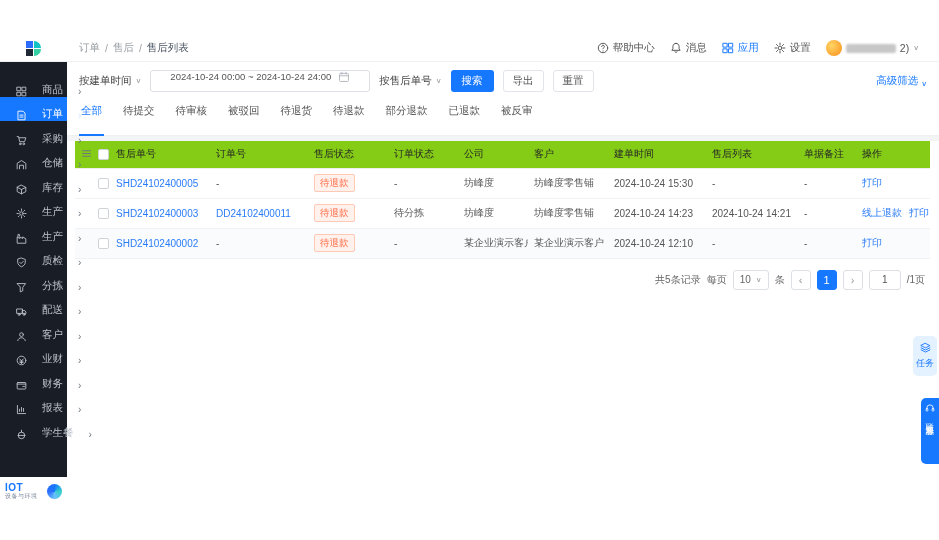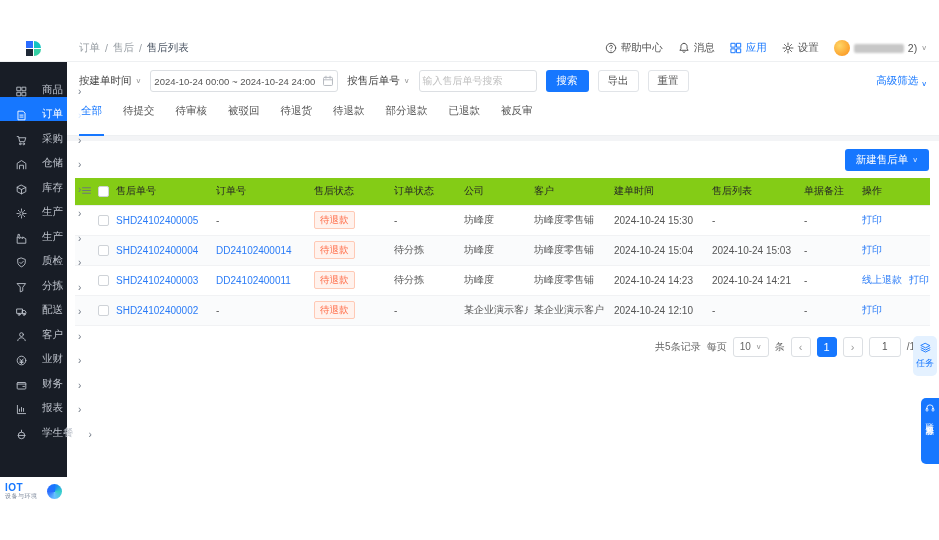--- a/index.html
+++ b/index.html
@@ -11,21 +11,21 @@
   .topbar{position:absolute;left:0;top:35px;width:939px;height:27px;background:#fff;border-bottom:1px solid #eef0f2;display:flex;align-items:center;z-index:5}
   .brand{width:67px;height:100%;display:flex;align-items:center;justify-content:center;cursor:pointer}
   .bl-grid{display:grid;grid-template-columns:7px 7px;grid-template-rows:7px 7px;gap:1px}
   .bl-grid .b1{background:#2b6cff}
   .bl-grid .b2{background:#13c2c2;border-radius:0 7px 0 0}
   .bl-grid .b3{background:#1f2937}
   .bl-grid .b4{background:#35d0a5;border-radius:0 0 7px 0}
   .breadcrumb{display:flex;align-items:center;gap:5px;color:#9aa0a6;font-size:10.5px;margin-left:12px}
   .breadcrumb .crumb{cursor:pointer}
   .breadcrumb .current{color:#4b5563;cursor:default}
-  .topbar-right{margin-left:auto;display:flex;align-items:center;gap:15px;padding-right:12px;color:#555;font-size:10.5px}
+  .topbar-right{margin-left:auto;display:flex;align-items:center;gap:15px;padding-right:20px;color:#555;font-size:10.5px}
   .top-item{display:flex;align-items:center;gap:4px;cursor:pointer;white-space:nowrap}
   .top-item.blue{color:#1677ff}
   .ticon{display:inline-flex;color:inherit}
   .ticon svg{width:12px;height:12px;display:block}
   .avatar{width:16px;height:16px;border-radius:50%;background:radial-gradient(circle at 35% 35%,#ffd666,#fa8c16);flex:none}
   .name-blur{width:50px;height:9px;background:#c7c7c7;border-radius:2px;filter:blur(1px)}
   .chev{color:#999;font-size:8px;line-height:1;transform:scaleY(.85)}
 
   
   .sidebar{position:absolute;left:0;top:62px;width:67px;height:415px;background:#181d26;padding-top:10px;z-index:4}
@@ -39,21 +39,21 @@
   .iot{position:absolute;left:0;top:477px;width:67px;height:28px;background:#fff;display:flex;align-items:center;padding:0 5px;z-index:4}
   .iot-text{display:flex;flex-direction:column;line-height:1.1}
   .iot-text b{color:#1677ff;font-size:10px;letter-spacing:.5px}
   .iot-text span{font-size:6px;color:#7a8699;letter-spacing:.5px}
   .iot-mark{width:15px;height:15px;border-radius:50%;background:conic-gradient(#1677ff,#36cfc9,#69c0ff,#2b6cff,#1677ff);margin-left:auto}
 
   
   .main{position:absolute;left:67px;top:62px;width:872px;height:443px;background:#fff;display:flex;flex-direction:column}
   .filters{display:flex;align-items:center;gap:9px;padding:8px 12px 6px}
   .sel{display:flex;align-items:center;gap:4px;color:#444;font-size:10.5px;cursor:pointer;white-space:nowrap}
-  .input{height:22px;border:1px solid #dcdfe3;border-radius:3px;display:flex;align-items:center;padding:0 3px;background:#fff}
+  .input{height:22px;border:1px solid #dcdfe3;border-radius:3px;display:flex;padding:0 19px;background:#fff}
   .input.date{gap:7px;color:#555;font-size:9.5px;white-space:nowrap}
   .input.date .ticon{color:#b5b9bf}
   .input.search{width:118px;color:#bfbfbf;font-size:10px}
   .btn{height:22px;border-radius:3px;font-size:10.5px;padding:0 10px;cursor:pointer;border:1px solid transparent;font-family:inherit;white-space:nowrap}
   .btn.primary{background:#1677ff;color:#fff;display:inline-flex;align-items:center;gap:4px}
   .btn.primary .chev{color:#cfe3ff}
   .btn.ghost{background:#fff;border-color:#e1e4e8;color:#555;padding:0 9px}
   .advanced{margin-left:auto;color:#1677ff;display:flex;align-items:flex-end;gap:3px;font-size:10.5px;cursor:pointer;white-space:nowrap}
   .advanced .chev{color:#1677ff}
 
@@ -341,23 +341,20 @@
             <svg viewBox="0 0 14 14" fill="none" stroke="currentColor" stroke-width="1.15" stroke-linecap="round" stroke-linejoin="round">
               <rect x="1.8" y="2.8" width="10.4" height="9.4" rx="1"></rect>
               <path d="M1.8 5.6h10.4M4.6 1.4v2.4M9.4 1.4v2.4"></path>
             </svg>
           </span>
       </div>
       <div class="sel">
         <span>按售后单号</span>
         <span class="chev">∨</span>
       </div>
-      <div class="input search">
-        <span>输入售后单号搜索</span>
-      </div>
       <button class="btn primary">搜索</button>
       <button class="btn ghost">导出</button>
       <button class="btn ghost">重置</button>
       <div class="advanced">
         <span>高级筛选</span>
         <span class="chev">∨</span>
       </div>
     </div>
 
     <div class="tabs" id="tabs">
@@ -366,26 +363,20 @@
         <div class="tab">待审核</div>
         <div class="tab">被驳回</div>
         <div class="tab">待退货</div>
         <div class="tab">待退款</div>
         <div class="tab">部分退款</div>
         <div class="tab">已退款</div>
         <div class="tab">被反审</div>
       </div>
     <div class="gapline"></div>
 
-    <div class="table-top">
-      <button class="btn primary">
-        <span>新建售后单</span>
-        <span class="chev">∨</span>
-      </button>
-    </div>
 
     <table id="grid">
         <colgroup>
           <col style="width:17px">
           <col style="width:18px">
           <col style="width:100px">
           <col style="width:98px">
           <col style="width:80px">
           <col style="width:70px">
           <col style="width:70px">
@@ -423,34 +414,20 @@
             <td>-</td>
             <td><span class="badge warn">待退款</span></td>
             <td>-</td>
             <td>坊峰度</td>
             <td>坊峰度零售铺</td>
             <td>2024-10-24 15:30</td>
             <td>-</td>
             <td>-</td>
             <td class="ops"><a class="link">打印</a></td>
           </tr>
-          <tr class="alt">
-            <td></td>
-            <td><span class="checkbox"></span></td>
-            <td><a class="link">SHD24102400004</a></td>
-            <td><a class="link">DD24102400014</a></td>
-            <td><span class="badge warn">待退款</span></td>
-            <td>待分拣</td>
-            <td>坊峰度</td>
-            <td>坊峰度零售铺</td>
-            <td>2024-10-24 15:04</td>
-            <td>2024-10-24 15:03</td>
-            <td>-</td>
-            <td class="ops"><a class="link">打印</a></td>
-          </tr>
           <tr>
             <td></td>
             <td><span class="checkbox"></span></td>
             <td><a class="link">SHD24102400003</a></td>
             <td><a class="link">DD24102400011</a></td>
             <td><span class="badge warn">待退款</span></td>
             <td>待分拣</td>
             <td>坊峰度</td>
             <td>坊峰度零售铺</td>
             <td>2024-10-24 14:23</td>

